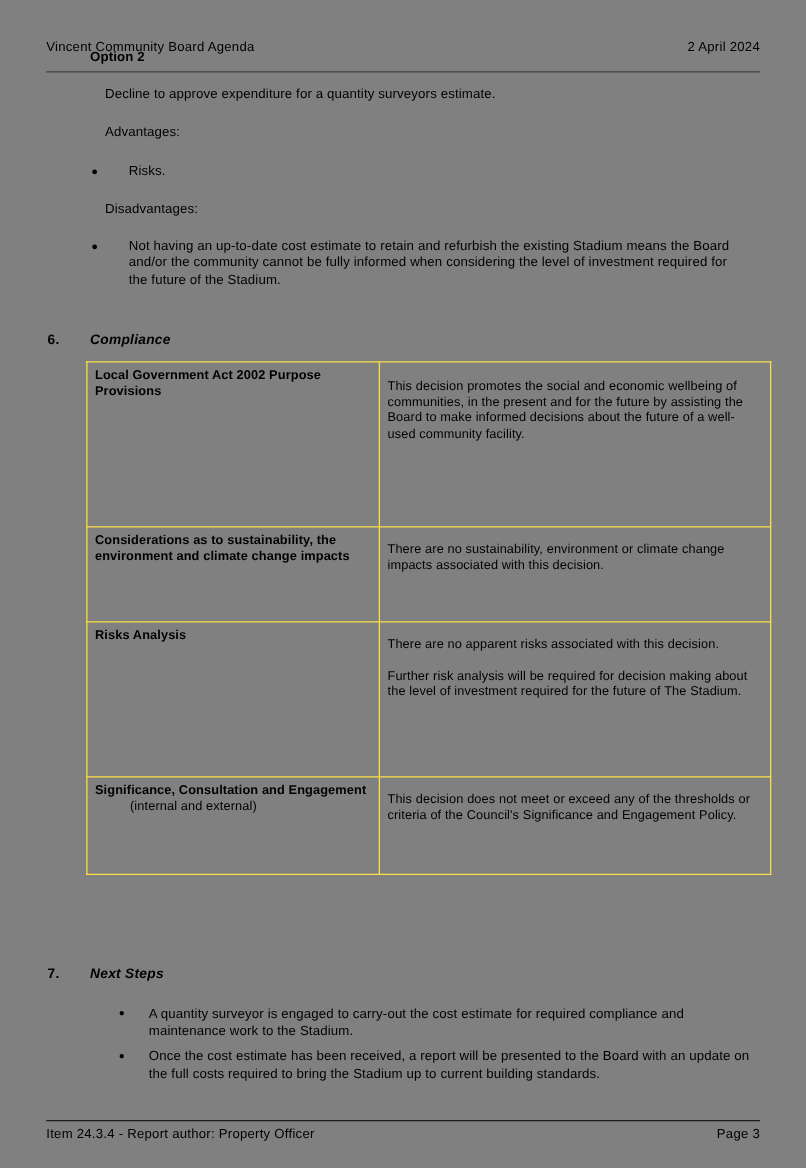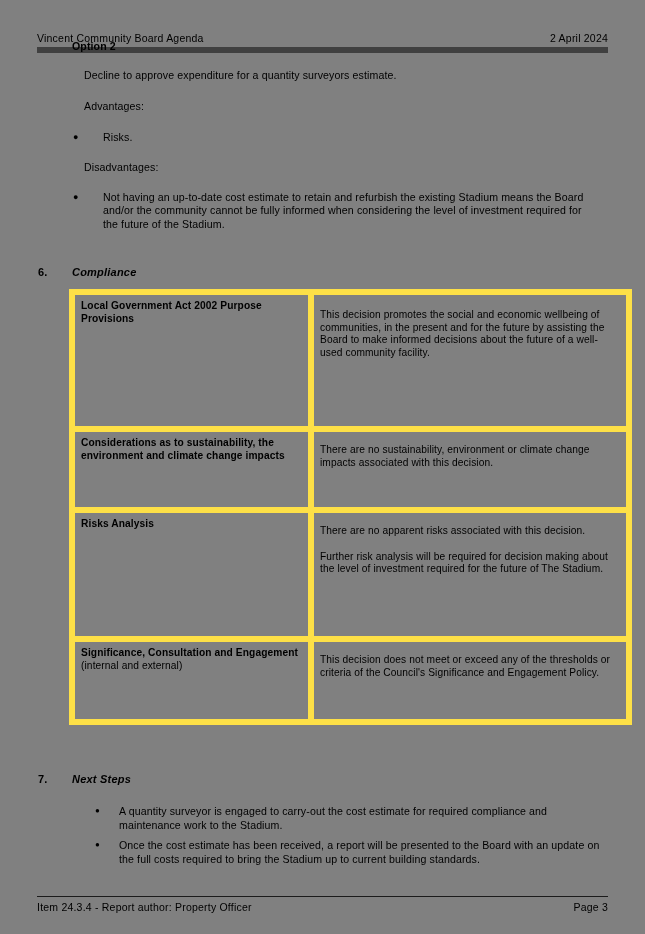--- a/index.html
+++ b/index.html
@@ -28,22 +28,22 @@
   .doc-header {
     position: absolute;
     left: 37px;
     top: 8px;
     width: 571px;
     display: flex;
     justify-content: space-between;
     align-items: baseline;
     font-size: 10.5px;
     letter-spacing: 0.02em;
-    padding-bottom: 3px;
-    border-bottom: 6px solid #404040;
+    padding-bottom: 13px;
+    border-bottom: 1px solid #404040;
   }
   .doc-header .h-left { white-space: nowrap; }
   .doc-header .h-right { white-space: nowrap; margin-top: 24px; }
 
   
   .doc-footer {
     position: absolute;
     left: 37px;
     top: 896px;
     width: 571px;
@@ -147,32 +147,32 @@
   
   .comp-table {
     position: absolute;
     left: 69px;
     top: 253px;
     width: 519px;
     border-collapse: collapse;
     table-layout: fixed;
   }
   .comp-table td {
-    border: 6px solid #fde047;
+    border: 1px solid #fde047;
     vertical-align: top;
     padding: 5px 7px 5px 6px;
     font-size: 10.2px;
     line-height: 12.6px;
     letter-spacing: 0.01em;
   }
   .comp-table td.k {
     width: 220px;
     font-weight: bold;
   }
-  .comp-table td.k .reg { font-weight: normal; }
+  .comp-table td.k .reg { font-weight: normal; margin-left: 28px; }
   .comp-table td.v {
     width: 299px;
     padding-top: 14px;
   }
   .comp-table td.v p {
     margin: 0;
   }
   .comp-table td.v p + p {
     margin-top: 13px;
   }

